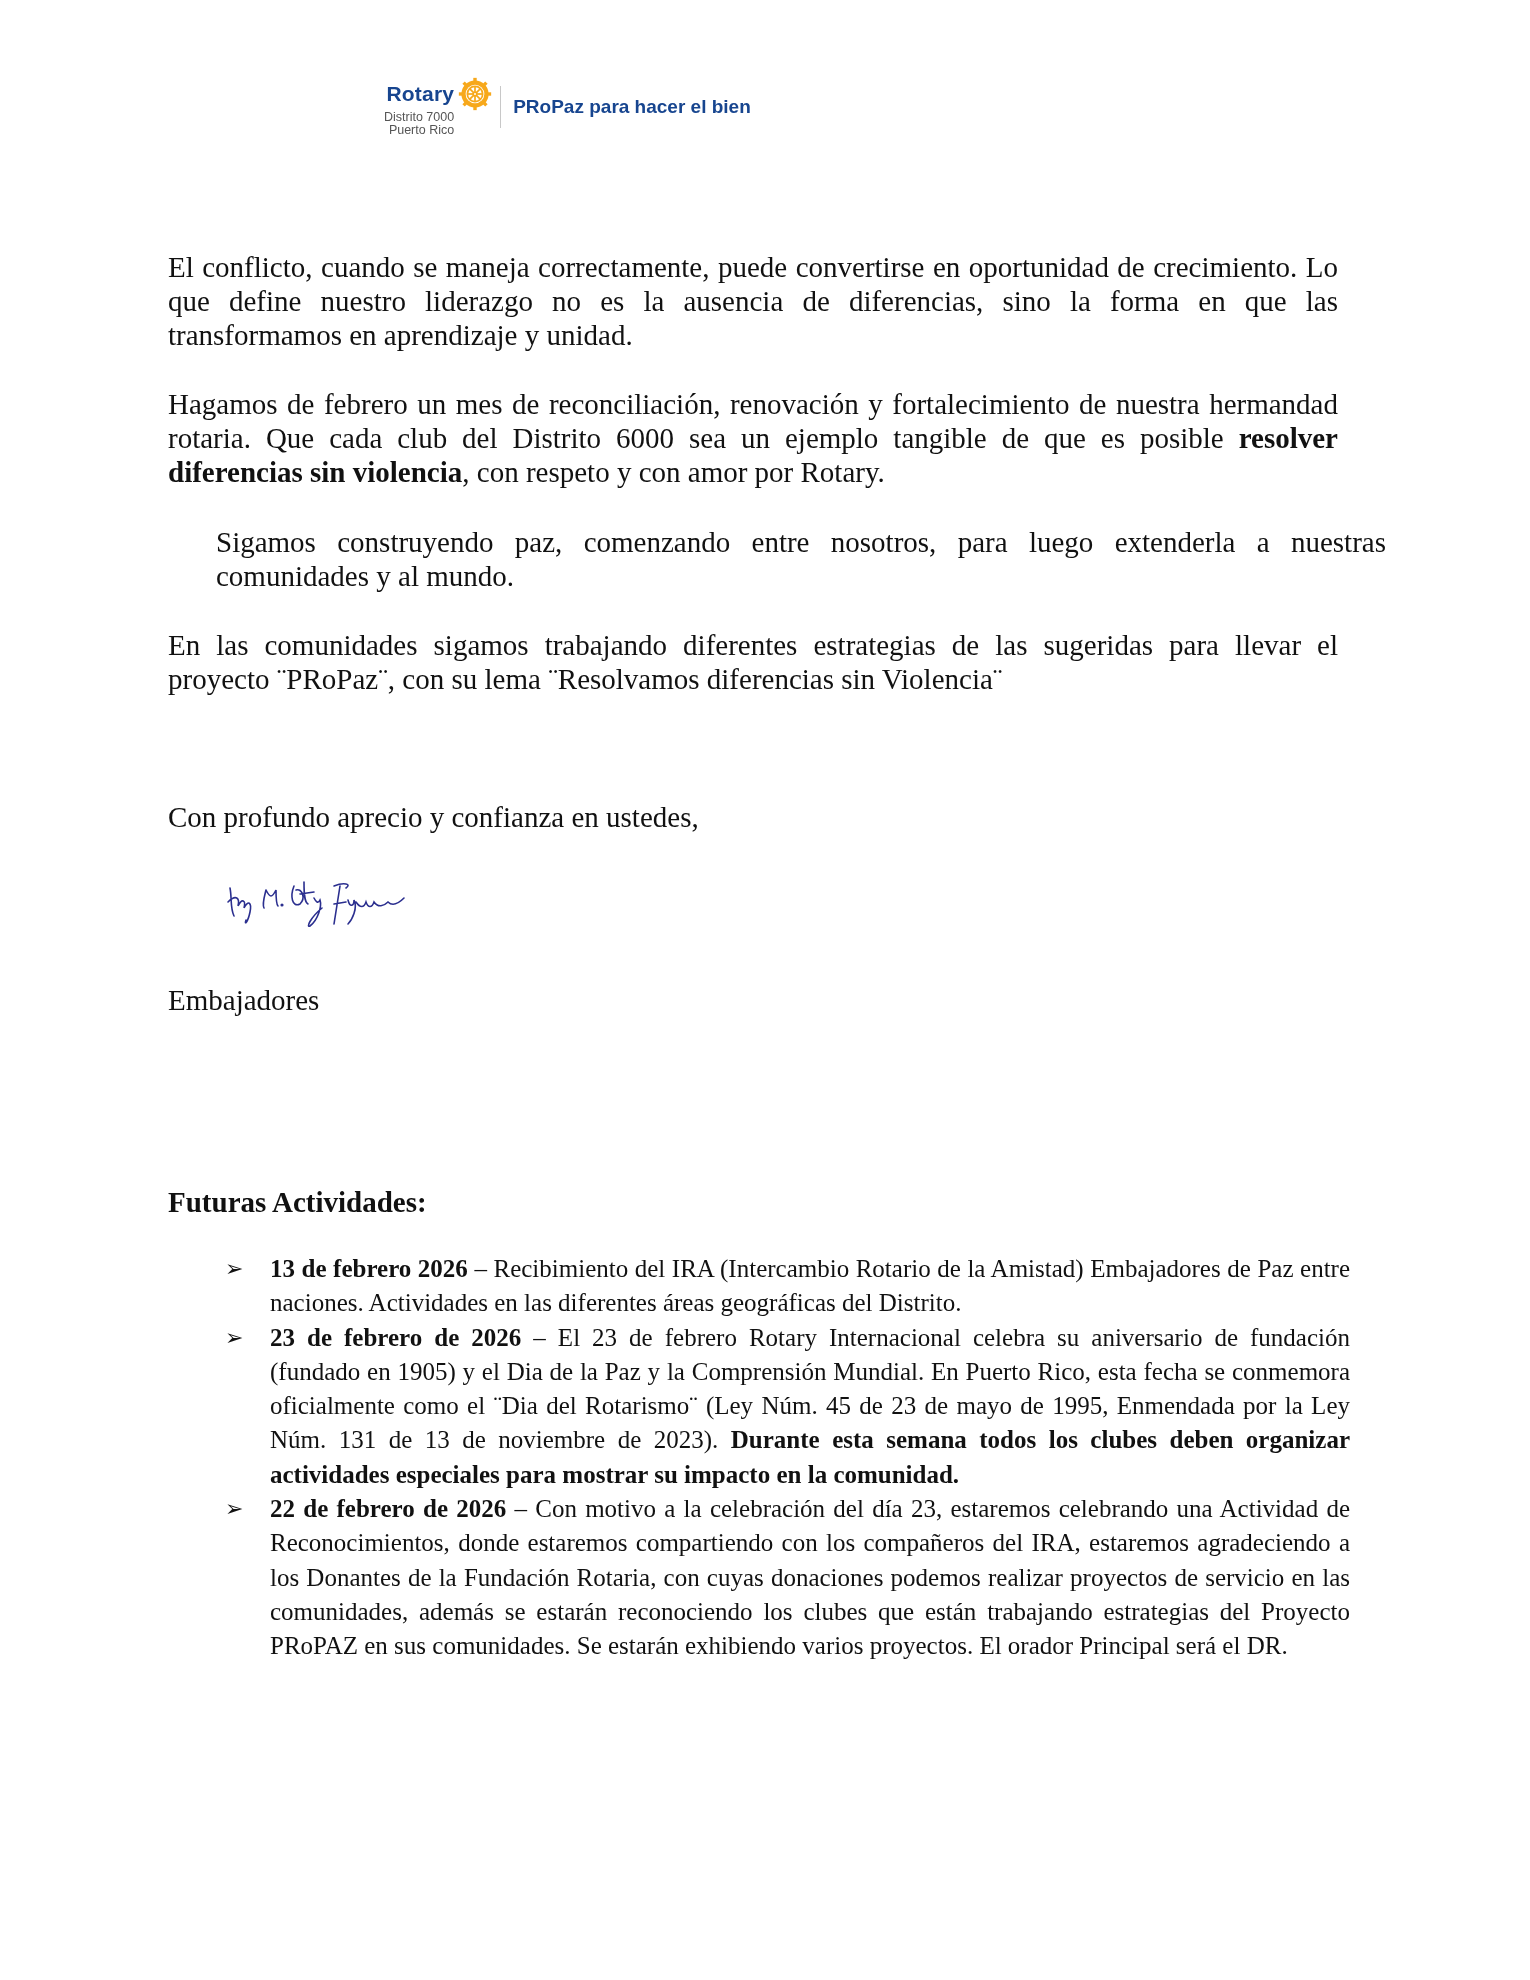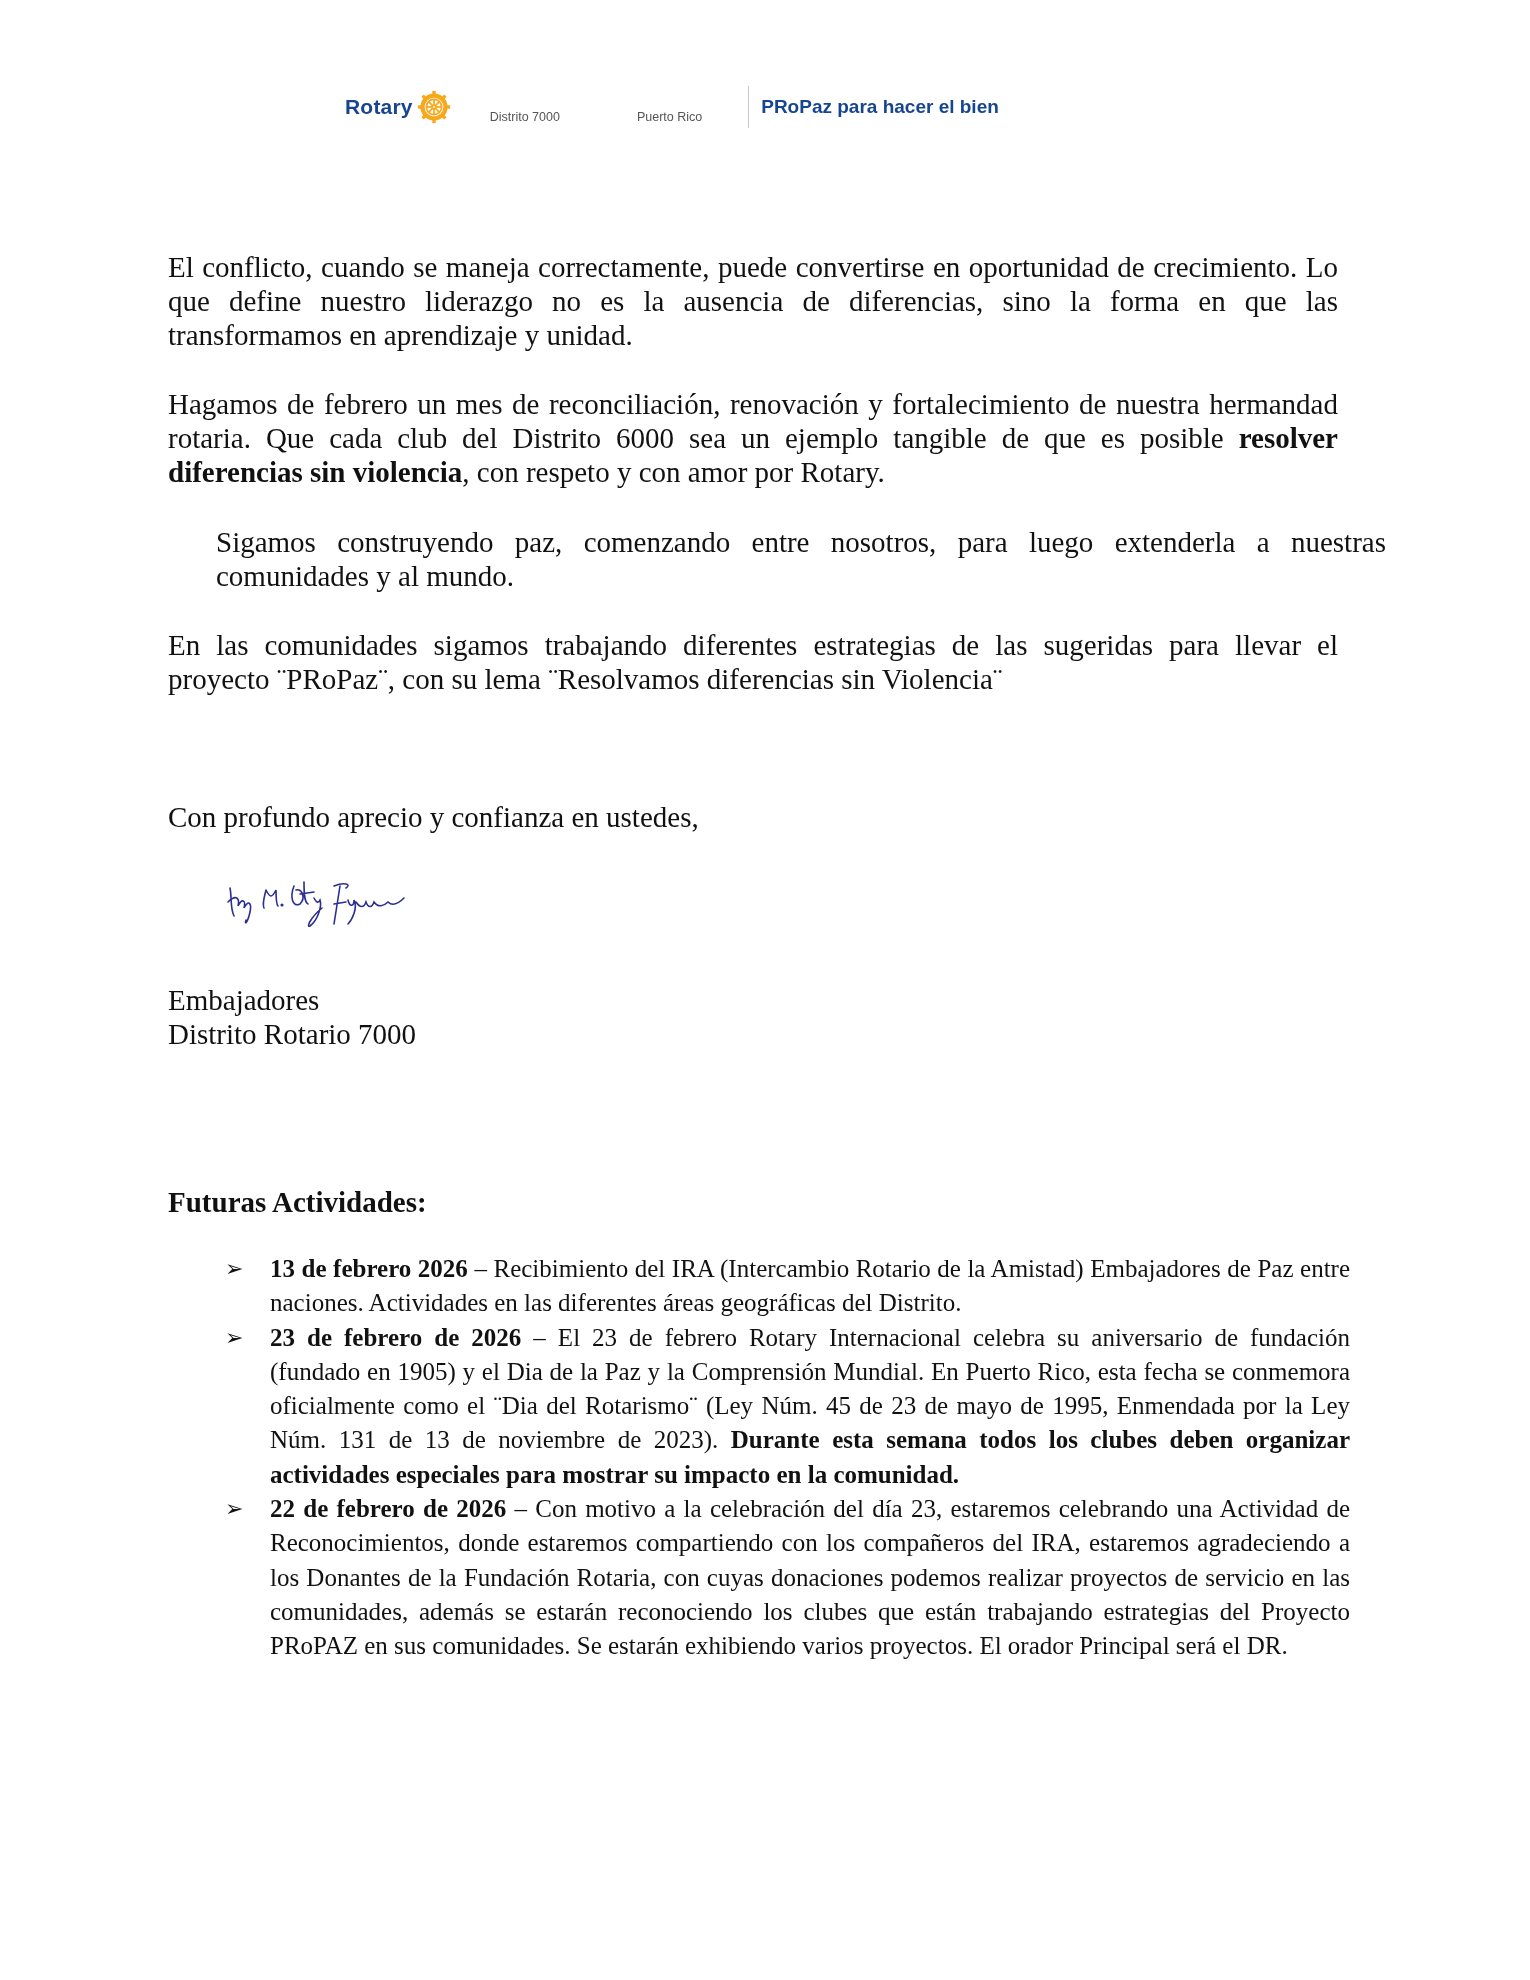--- a/index.html
+++ b/index.html
@@ -1,19 +1,19 @@
 <!DOCTYPE html>
 <html><head>
 <meta charset="utf-8">
 <style>
   html, body { margin:0; padding:0; background:#ffffff; }
   body { width:1530px; height:1980px; position:relative; overflow:hidden;
          font-family:"Liberation Serif", serif; color:#111; }
   .header { position:absolute; left:345px; top:72px; height:70px; display:flex; align-items:center; }
-  .logo-left { display:flex; flex-direction:row; align-items:flex-end; font-family:"Liberation Sans", sans-serif; }
+  .logo-left { display:flex; flex-direction:column; align-items:flex-end; font-family:"Liberation Sans", sans-serif; }
   .logo-top { display:flex; align-items:center; }
   .rotary-word { color:#17458f; font-weight:bold; font-size:21px; letter-spacing:0.2px; }
   .gear { width:34px; height:34px; margin-left:4px; }
   .logo-sub { color:#555; font-size:12.5px; line-height:13px; text-align:right; margin-right:38px;margin-left:39px; }
   .divider { width:1px; height:42px; background:#c8c8c8; margin:0 12px 0 8px; }
   .tagline { color:#17458f; font-weight:bold; font-size:19px; font-family:"Liberation Sans", sans-serif; }
 
   .content { position:absolute; left:168px; width:1170px; font-size:29px; line-height:34px; }
   .content p { margin:0; text-align:justify; }
   .p1 { top:250px; }
@@ -95,21 +95,20 @@
     <path d="M8 20 C10 30, 8 40, 12 48 M6 34 C14 26, 18 30, 16 38 C20 30, 24 32, 22 40 C26 32, 30 34, 28 44 C26 54, 22 58, 24 52"></path>
     <path d="M44 22 C42 30, 40 36, 42 40 M44 22 C48 30, 50 30, 54 22 C54 30, 54 36, 56 38"></path>
     <circle cx="60" cy="37" r="0.8"></circle>
     <path d="M72 18 C68 28, 70 40, 78 36 C84 30, 80 20, 74 22 M82 14 C82 24, 82 34, 86 36 M78 26 L92 24 M92 30 C94 34, 96 36, 98 32 C100 38, 96 52, 88 58 C84 60, 88 50, 100 40"></path>
     <path d="M112 18 C122 14, 130 16, 124 20 M118 18 C116 30, 114 44, 112 56 M112 36 L124 34 M126 32 C128 40, 132 38, 132 32 C136 40, 130 52, 126 56 M134 34 C138 40, 142 40, 144 34 C146 40, 150 40, 152 34 C156 40, 162 38, 166 34 C170 38, 176 36, 182 30"></path>
   </g>
 </svg>
 
 <div class="content sig-block">
   <div>Embajadores</div>
-  <div>Distrito Rotario 7000</div>
 </div>
 
 <div class="content futuras">
   <p>Futuras Actividades:</p>
 </div>
 
 <ul class="activities">
   <li>
     <span class="bullet">➢</span>
     <b>13 de febrero 2026</b><span> – Recibimiento del IRA (Intercambio Rotario de la Amistad) Embajadores de Paz entre naciones. Actividades en las diferentes áreas geográficas del Distrito.</span><b></b>

